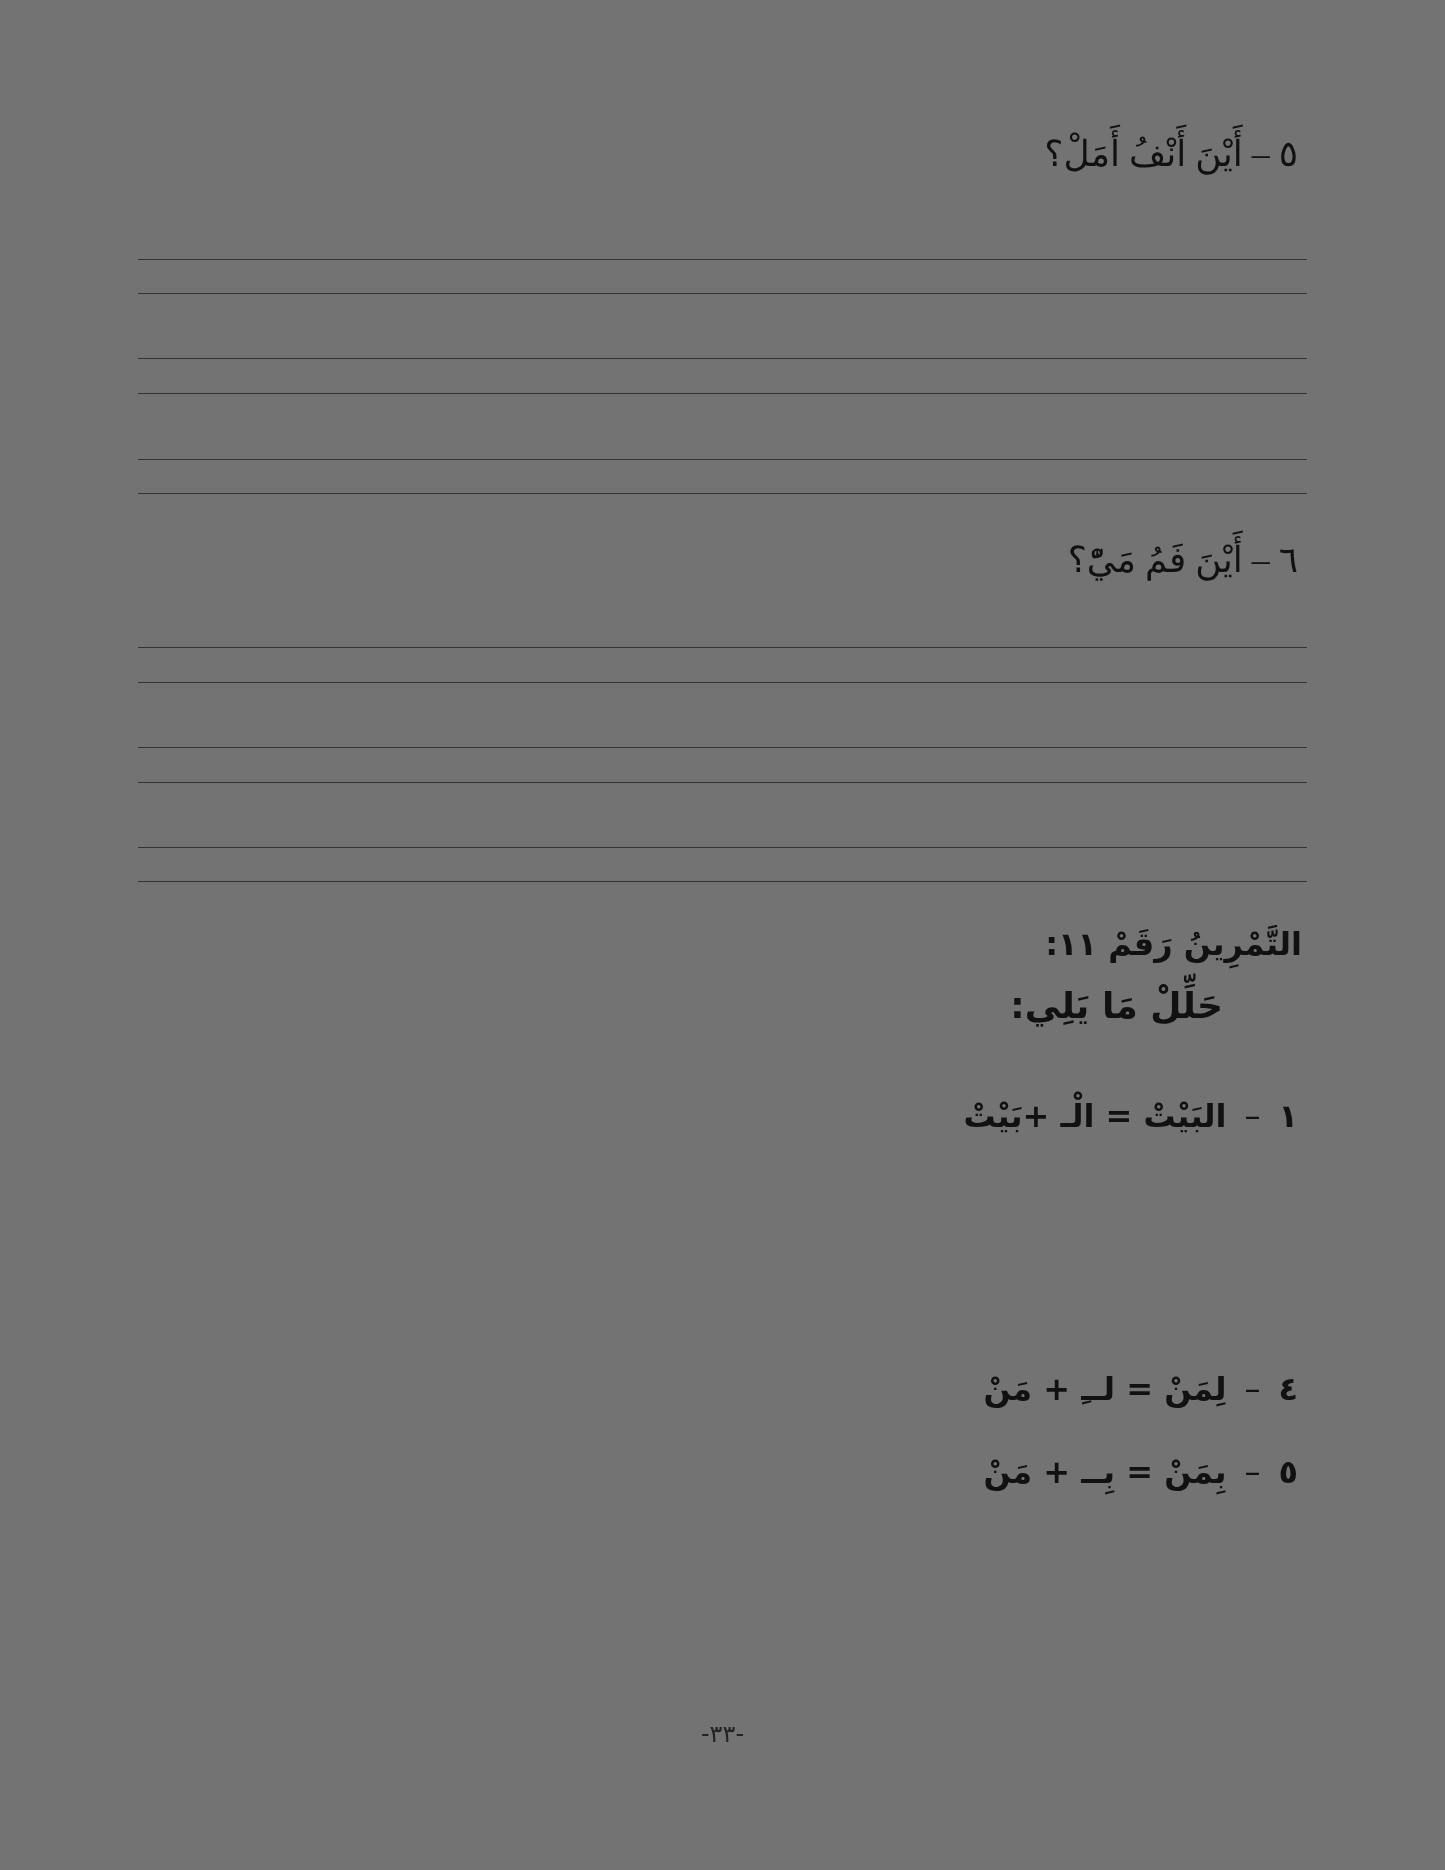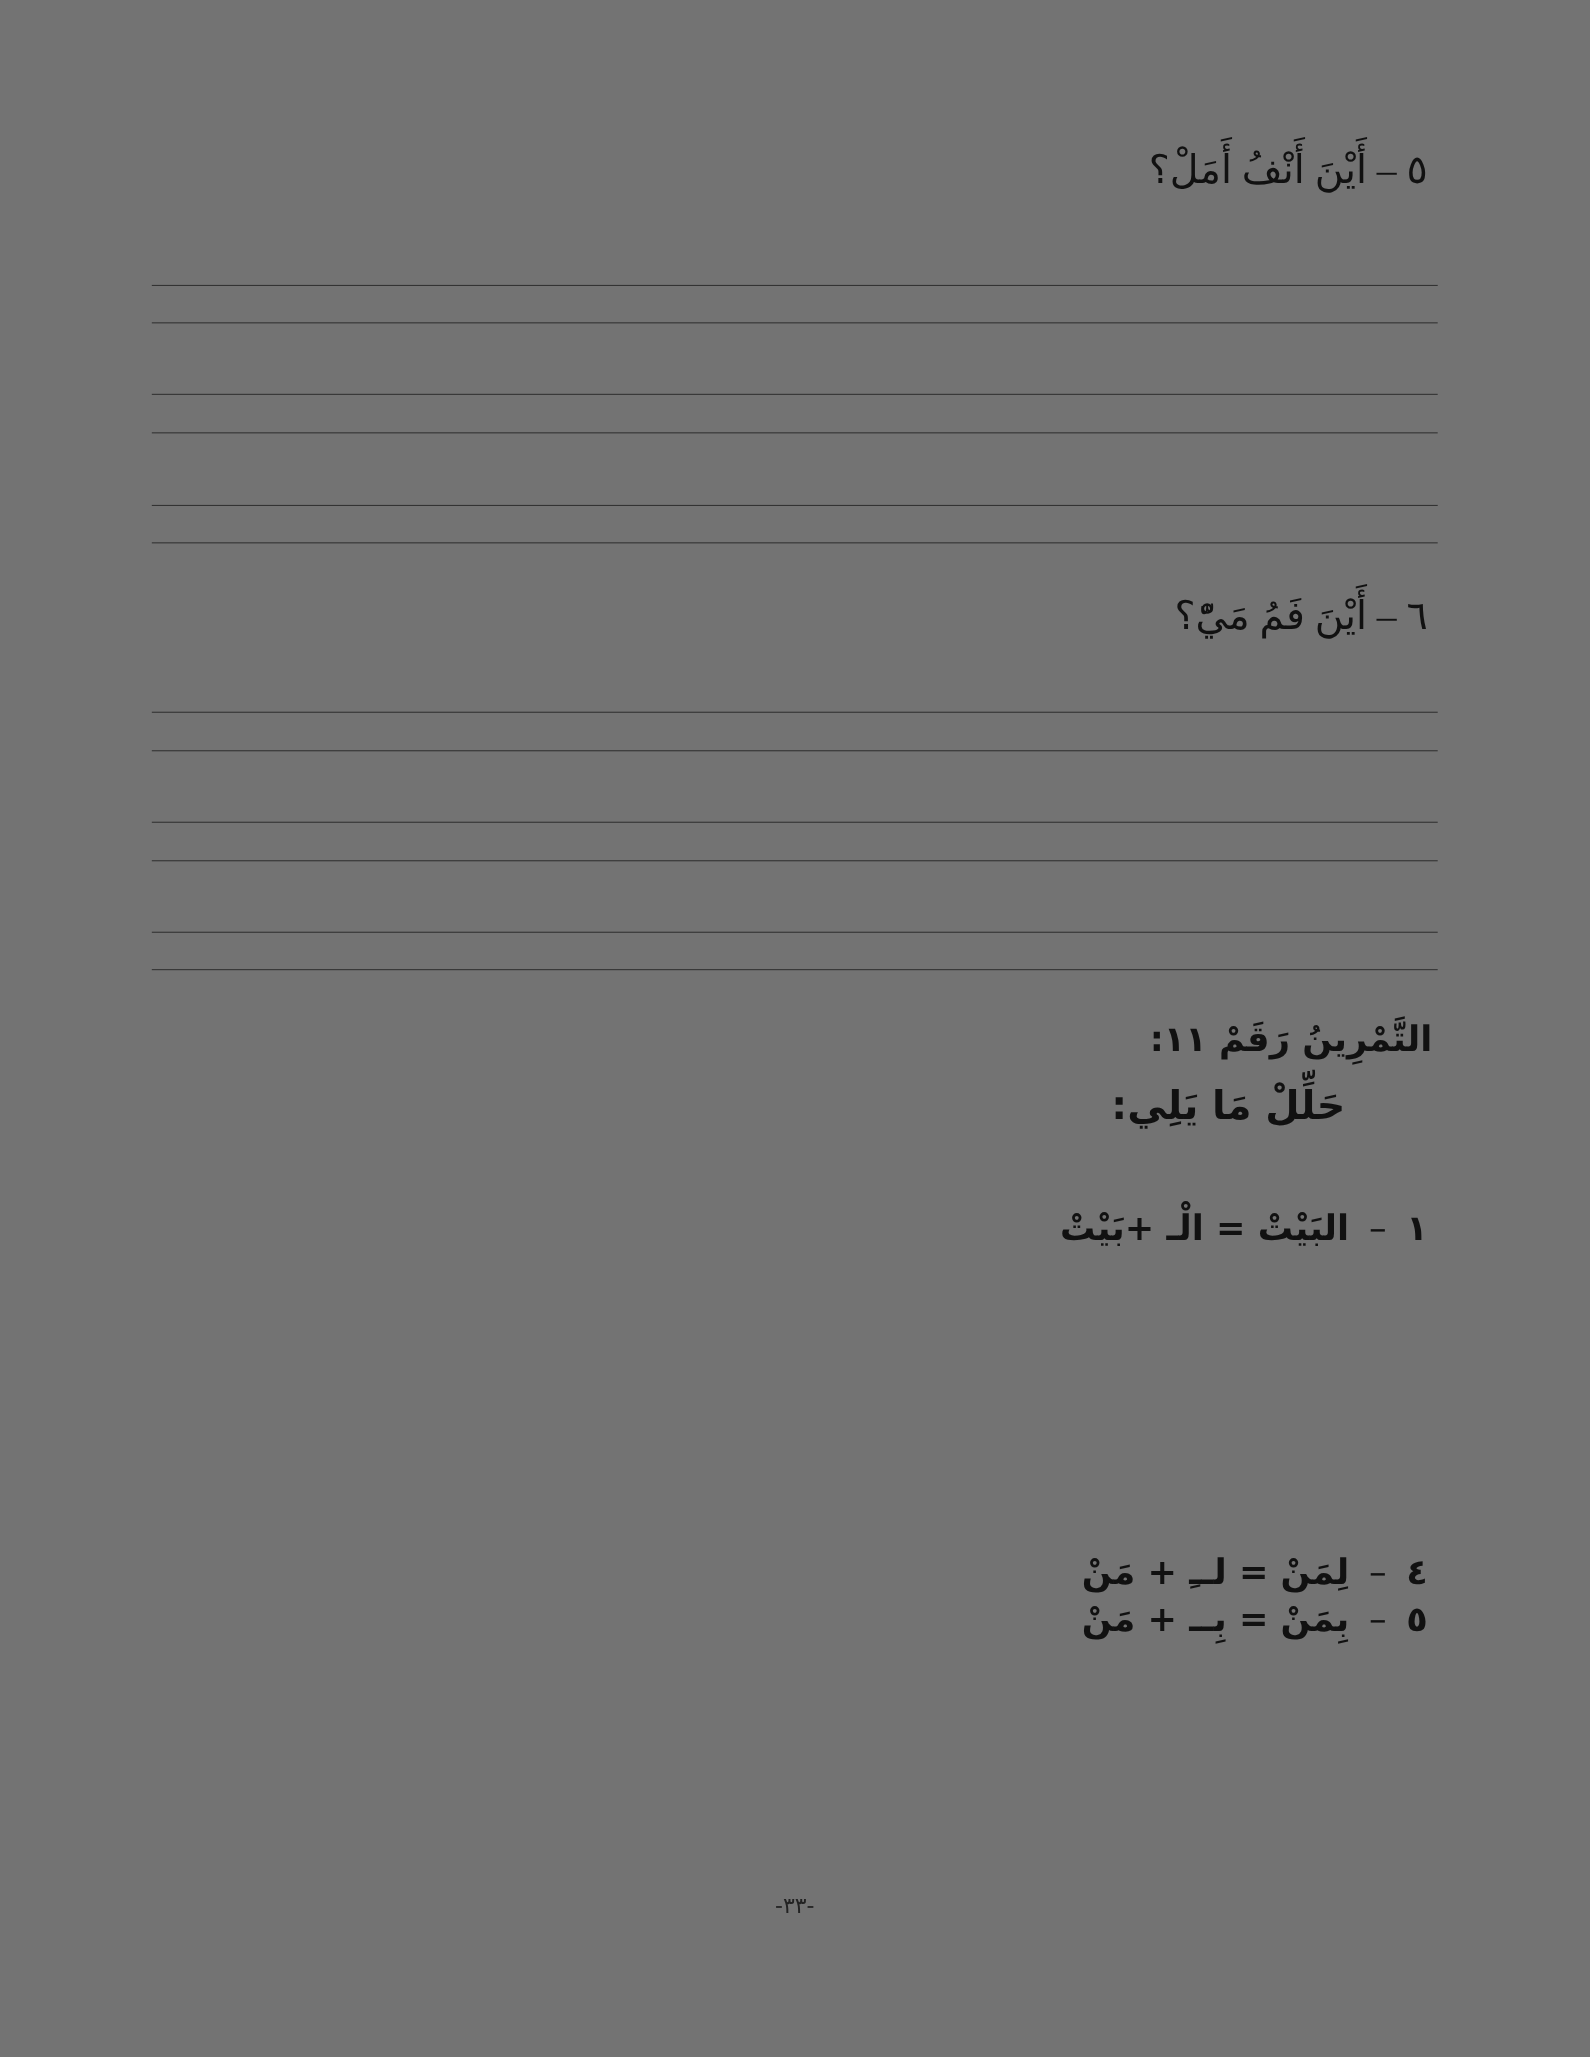--- a/index.html
+++ b/index.html
@@ -73,31 +73,31 @@
       font-family: "DejaVu Sans", "Liberation Sans", sans-serif;
       font-weight: bold;
       font-size: 32px;
       line-height: 1;
     }
     .analysis-item .num { margin-left: 18px; }
     .analysis-item .dash { margin-left: 18px; font-weight: normal; }
     .ai1 { top: 1100px; }
     .ai2 { top: 1196px; }
     .ai3 { top: 1286px; }
-    .ai4 { top: 1373px; margin-top: 40px; }
+    .ai4 { top: 1373px; }
     .ai5 { top: 1456px; }
 
     .page-number {
       position: absolute;
       left: 0;
       width: 1445px;
       top: 1722px;
       text-align: center;
       font-family: "DejaVu Sans", "Liberation Sans", sans-serif;
-      font-size: 20px;
+      font-size: 24px;
       line-height: 1;
       color: #222222;
     }
   </style>
 </head>
 <body>
 
 <div class="page">
 
   <div class="question q5">

